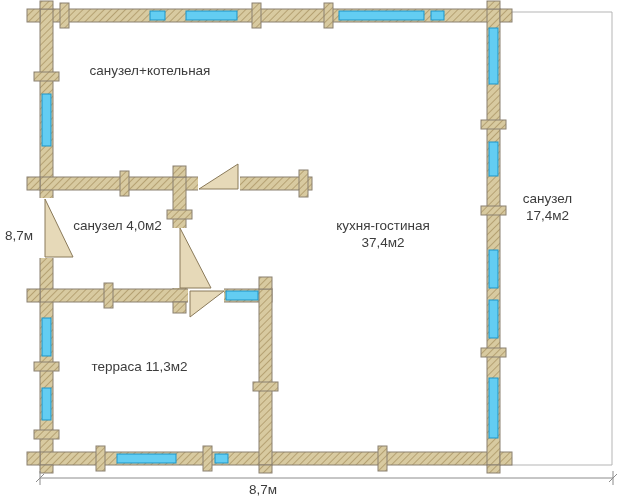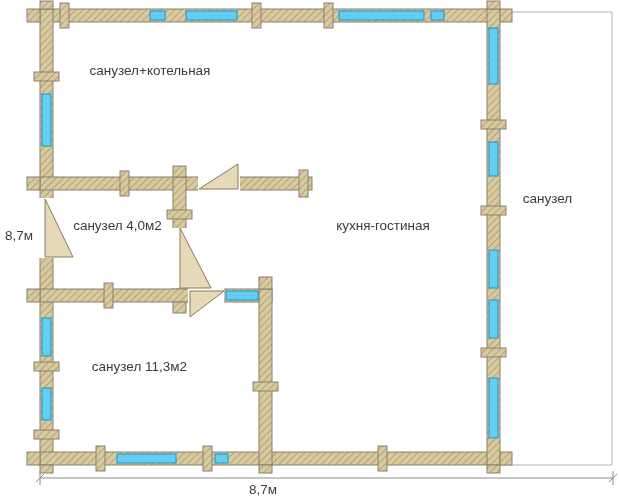--- a/index.html
+++ b/index.html
@@ -134,26 +134,28 @@
   <div class="lbl" style="left:55px;top:62px;width:190px">
     <div>санузел+котельная</div>
   </div>
 
   <div class="lbl" style="left:60px;top:217px;width:115px">
     <div>санузел 4,0м2</div>
   </div>
 
   <div class="lbl" style="left:318px;top:217px;width:130px">
     <div>кухня-гостиная</div>
+    <div>37,4м2</div>
   </div>
 
   <div class="lbl" style="left:72px;top:358px;width:135px">
-    <div>санузел 11,3м2</div>
+    <div>терраса 11,3м2</div>
   </div>
 
   <div class="lbl" style="left:505px;top:190px;width:85px">
     <div>санузел</div>
+    <div>17,4м2</div>
   </div>
 
   <div class="lbl" style="left:1px;top:227px;width:36px">8,7м</div>
   <div class="lbl" style="left:240px;top:481px;width:46px">8,7м</div>
 
 </div>
 
 </body></html>

